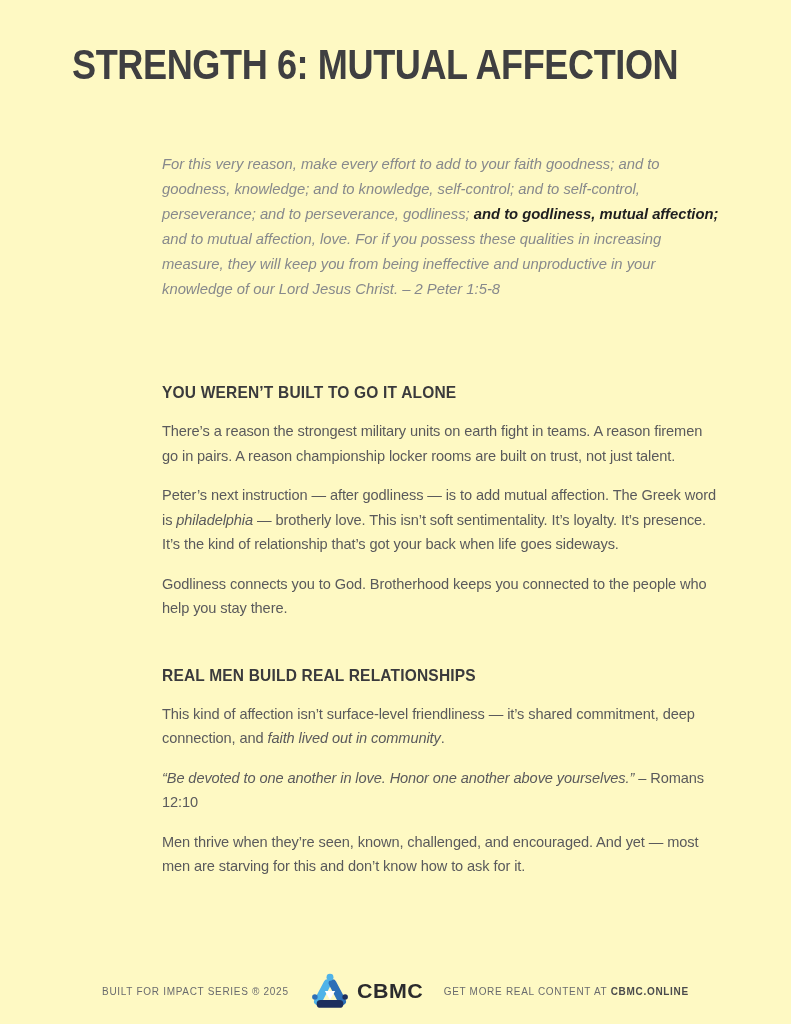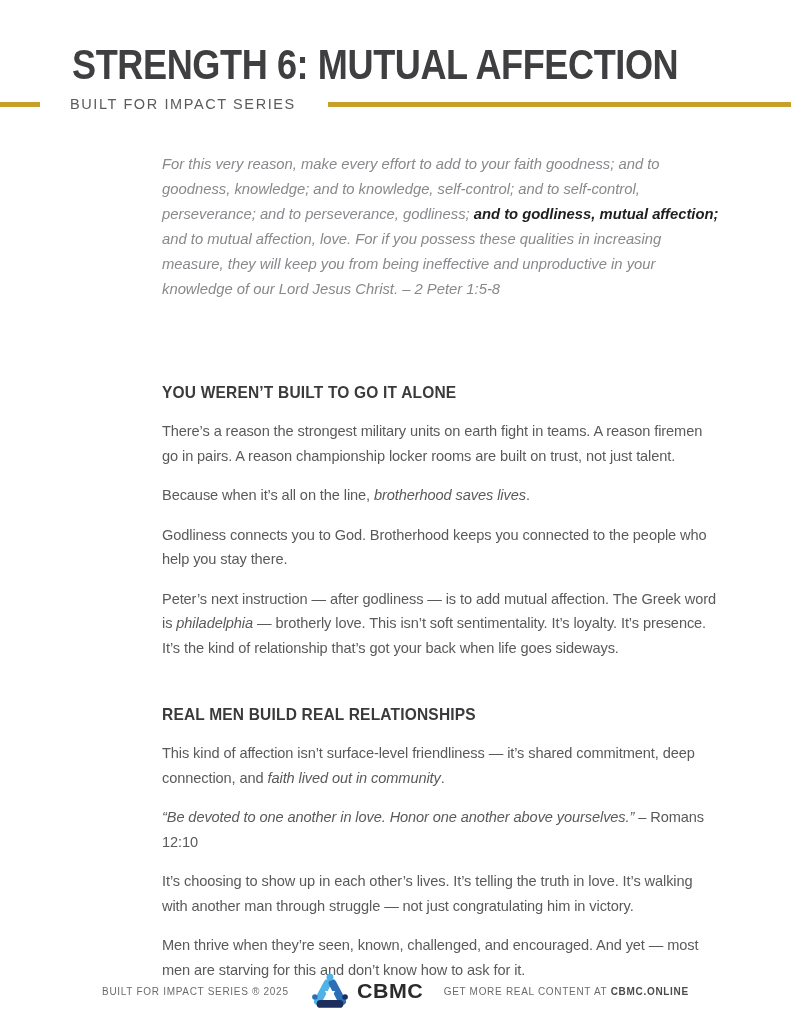--- a/index.html
+++ b/index.html
@@ -1,19 +1,19 @@
 <!DOCTYPE html>
 <html><head>
 <meta charset="utf-8">
 <style>
   html,body{margin:0;padding:0;background:#e9e9e9;}
   .page{
     position:relative;
     width:791px;height:1024px;
-    background:#ffffff;
+    background:#fef9c3;
     margin:0 auto;
     font-family:"Liberation Sans","DejaVu Sans",sans-serif;
     overflow:hidden;
   }
   
   .header{position:absolute;top:42px;left:0;right:0;}
   .doc-title{
     margin:0 0 0 72px;
     font-size:43px;
     font-weight:700;
@@ -102,48 +102,41 @@
     transform-origin:left center;
   }
 </style>
 </head>
 <body>
 
 <div class="page">
 
   <div class="header">
     <h1 class="doc-title">STRENGTH 6: MUTUAL AFFECTION</h1>
-    <div class="subtitle-row">
-      <div class="gold-bar left"></div>
-      <div class="subtitle-text">BUILT FOR IMPACT SERIES</div>
-      <div class="gold-bar right"></div>
-    </div>
   </div>
 
   <div class="content">
 
     <p class="scripture"><span>For this very reason, make every effort to add to your faith goodness; and to goodness, knowledge; and to knowledge, self-control; and to self-control, perseverance; and to perseverance, godliness; </span><span class="strong">and to godliness, mutual affection;</span><span> and to mutual affection, love. For if you possess these qualities in increasing measure, they will keep you from being ineffective and unproductive in your knowledge of our Lord Jesus Christ. – 2 Peter 1:5-8</span></p>
 
     <h2 class="section-heading first">YOU WEREN’T BUILT TO GO IT ALONE</h2>
 
     <p class="body-par">There’s a reason the strongest military units on earth fight in teams. A reason firemen go in pairs. A reason championship locker rooms are built on trust, not just talent.</p>
 
-    <p class="body-par"><span>Because when it’s all on the line, </span><span class="em">brotherhood saves lives</span><span>.</span></p>
+
+    <p class="body-par"><span>Peter’s next instruction — after godliness — is to add mutual affection. The Greek word is </span><span class="em">philadelphia</span><span> — brotherly love. This isn’t soft sentimentality. It’s loyalty. It’s presence. It’s the kind of relationship that’s got your back when life goes sideways.</span></p>
 
     <p class="body-par">Godliness connects you to God. Brotherhood keeps you connected to the people who help you stay there.</p>
-
-    <p class="body-par"><span>Peter’s next instruction — after godliness — is to add mutual affection. The Greek word is </span><span class="em">philadelphia</span><span> — brotherly love. This isn’t soft sentimentality. It’s loyalty. It’s presence. It’s the kind of relationship that’s got your back when life goes sideways.</span></p>
 
     <h2 class="section-heading second">REAL MEN BUILD REAL RELATIONSHIPS</h2>
 
     <p class="body-par"><span>This kind of affection isn’t surface-level friendliness — it’s shared commitment, deep connection, and </span><span class="em">faith lived out in community</span><span>.</span></p>
 
     <p class="body-par"><span class="em">“Be devoted to one another in love. Honor one another above yourselves.”</span><span> – Romans 12:10</span></p>
 
-    <p class="body-par">It’s choosing to show up in each other’s lives. It’s telling the truth in love. It’s walking with another man through struggle — not just congratulating him in victory.</p>
 
     <p class="body-par">Men thrive when they’re seen, known, challenged, and encouraged. And yet — most men are starving for this and don’t know how to ask for it.</p>
 
   </div>
 
   <div class="footer">
     <div class="footer-text">BUILT FOR IMPACT SERIES ® 2025</div>
 
     <div class="cbmc-logo">
       <svg width="38" height="38" viewBox="0 0 44 44" aria-hidden="true">

